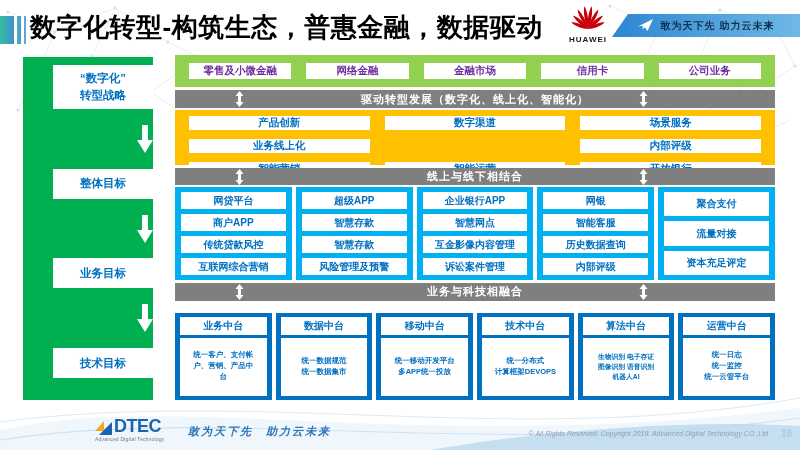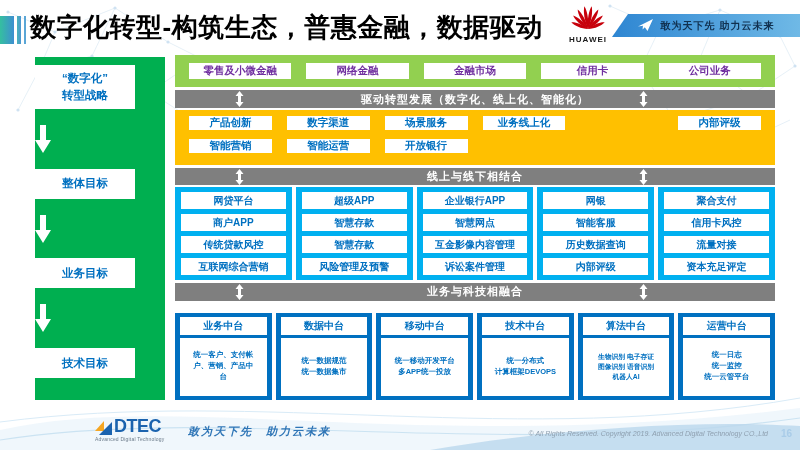--- a/index.html
+++ b/index.html
@@ -20,22 +20,22 @@
   .huawei { position:absolute; left:566px; top:4px; width:44px; text-align:center; }
   .huawei-word { font-size:8px; font-weight:700; color:#1a1a1a; letter-spacing:1px; margin-top:1px; }
 
   .ribbon { position:absolute; left:612px; top:14px; width:188px; height:23px;
             background:linear-gradient(90deg,#2E86D2,#6FB9E6);
             clip-path:polygon(16px 0, 100% 0, 100% 100%, 0 100%);
             display:flex; align-items:center; justify-content:center; gap:8px; }
   .ribbon-text { font-size:10px; font-weight:700; color:#10304F; letter-spacing:1px; }
 
   
-  .sidebar { position:absolute; left:35px; top:57px; width:130px; height:343px; background:#00AF50;
-             display:flex; flex-direction:column; align-items:flex-start; padding:8px 0 22px 0; }
+  .sidebar { position:absolute; left:23px; top:57px; width:130px; height:343px; background:#00AF50;
+             display:flex; flex-direction:column; align-items:flex-end; padding:8px 0 22px 0; }
   .side-box { width:100px; background:#fff; color:#0070C0; font-weight:700; font-size:11.5px;
               display:flex; align-items:center; justify-content:center; text-align:center; line-height:1.45; }
   .side-box.tall { height:44px; }
   .side-box.short { height:30px; }
   .side-arrow { flex:1; display:flex; align-items:center; justify-content:center; }
 
   
   .main { position:absolute; left:175px; top:55px; width:600px; height:345px; display:flex; flex-direction:column; }
 
   .biz-row { height:33px; background:#92D050; display:grid; grid-template-columns:repeat(5,1fr);
@@ -43,21 +43,21 @@
   .biz-box { background:#fff; display:flex; align-items:center; justify-content:center;
              font-size:10.5px; font-weight:700; color:#7030A0; }
 
   .banner { height:18px; background:#7F7F7F; margin-top:3px; position:relative;
             display:flex; align-items:center; justify-content:center; }
   .banner-label { color:#fff; font-size:11px; font-weight:700; letter-spacing:1px; }
   .ud-arrow { position:absolute; top:1px; }
   .ud-arrow.a1 { left:60px; } .ud-arrow.a2 { left:464px; }
 
   .yellow { height:55px; margin-top:2px; background:#FFC000; display:grid;
-            grid-template-columns:repeat(6,1fr); grid-template-rows:1fr 1fr;
+            grid-template-columns:repeat(3,1fr); grid-template-rows:1fr 1fr;
             column-gap:15px; row-gap:9px; padding:6px 14px 15px 14px; }
   .yel-box { background:#fff; display:flex; align-items:center; justify-content:center;
              font-size:10.5px; font-weight:700; color:#0070C0; }
 
   .blue1 { height:97px; margin-top:2px; display:flex; gap:4px; }
   .chan-col { flex:1; background:#00B0F0; display:flex; flex-direction:column; gap:5px; padding:5px 6px; }
   .chan-box { flex:1; background:#fff; display:flex; align-items:center; justify-content:center;
               font-size:10px; font-weight:700; color:#0070C0; white-space:nowrap; }
 
   .blue2 { height:91px; margin-top:12px; display:flex; gap:4px; }
@@ -247,21 +247,20 @@
         <div class="chan-box">诉讼案件管理</div>
       </div>
       <div class="chan-col">
         <div class="chan-box">网银</div>
         <div class="chan-box">智能客服</div>
         <div class="chan-box">历史数据查询</div>
         <div class="chan-box">内部评级</div>
       </div>
       <div class="chan-col">
         <div class="chan-box">聚合支付</div>
-        <div class="chan-box">信用卡风控</div>
         <div class="chan-box">流量对接</div>
         <div class="chan-box">资本充足评定</div>
       </div>
     </div>
 
     <div class="banner">
       <span class="ud-arrow a1">
         <svg width="9" height="16" viewBox="0 0 9 16">
             <path d="M4.5 0 L8.5 5 H6 v6 h2.5 L4.5 16 L0.5 11 H3 V5 H0.5 Z" fill="#fff"></path>
           </svg>

